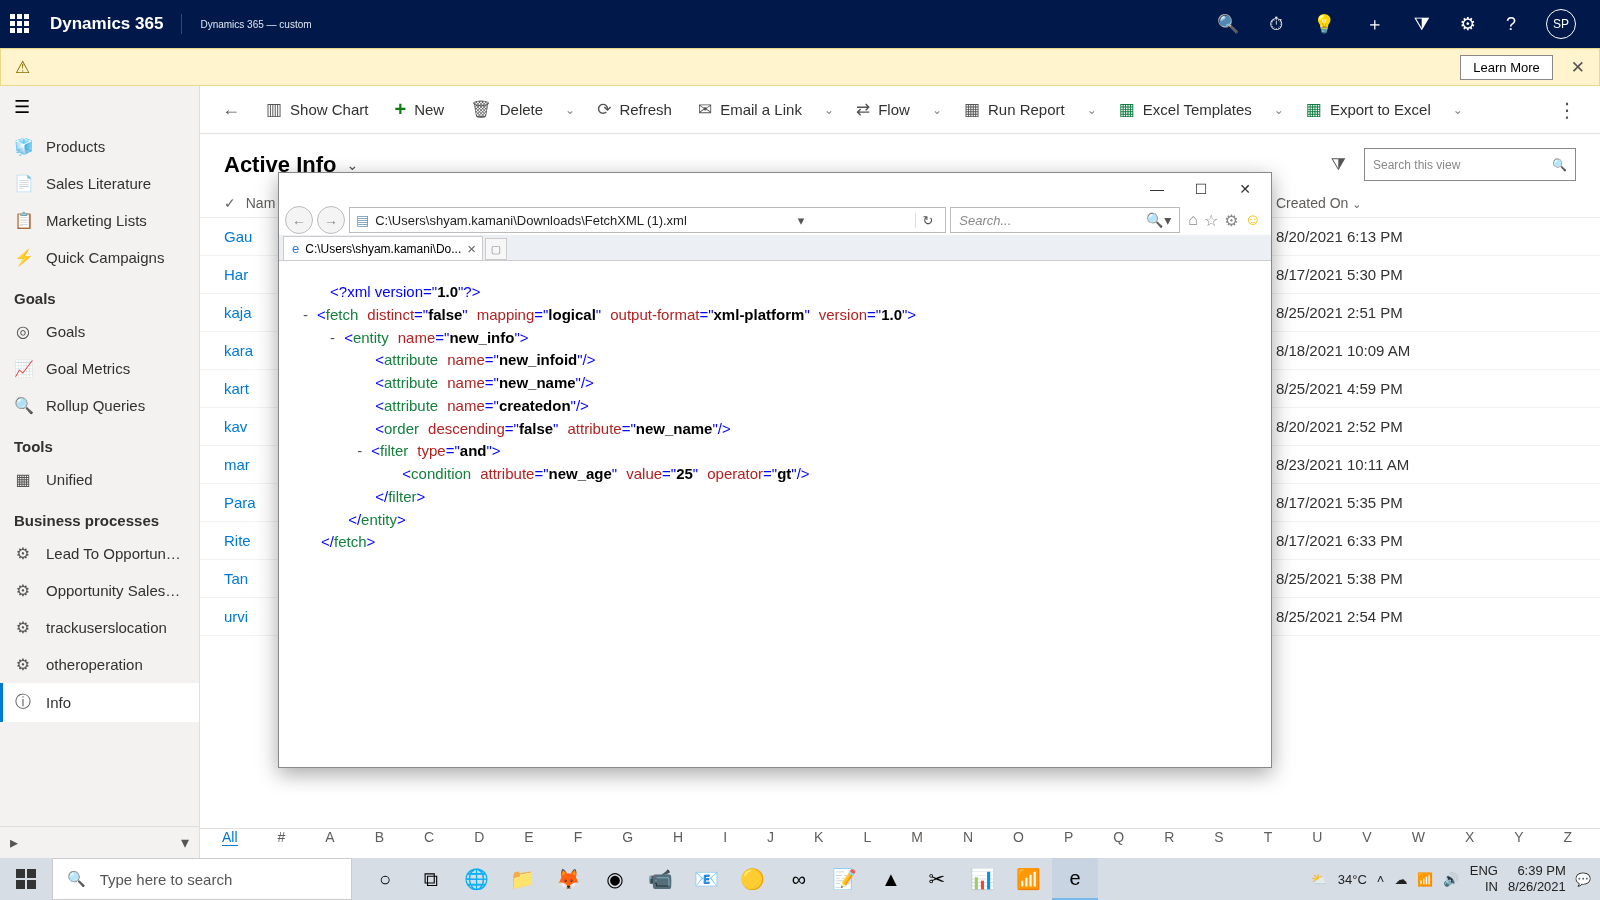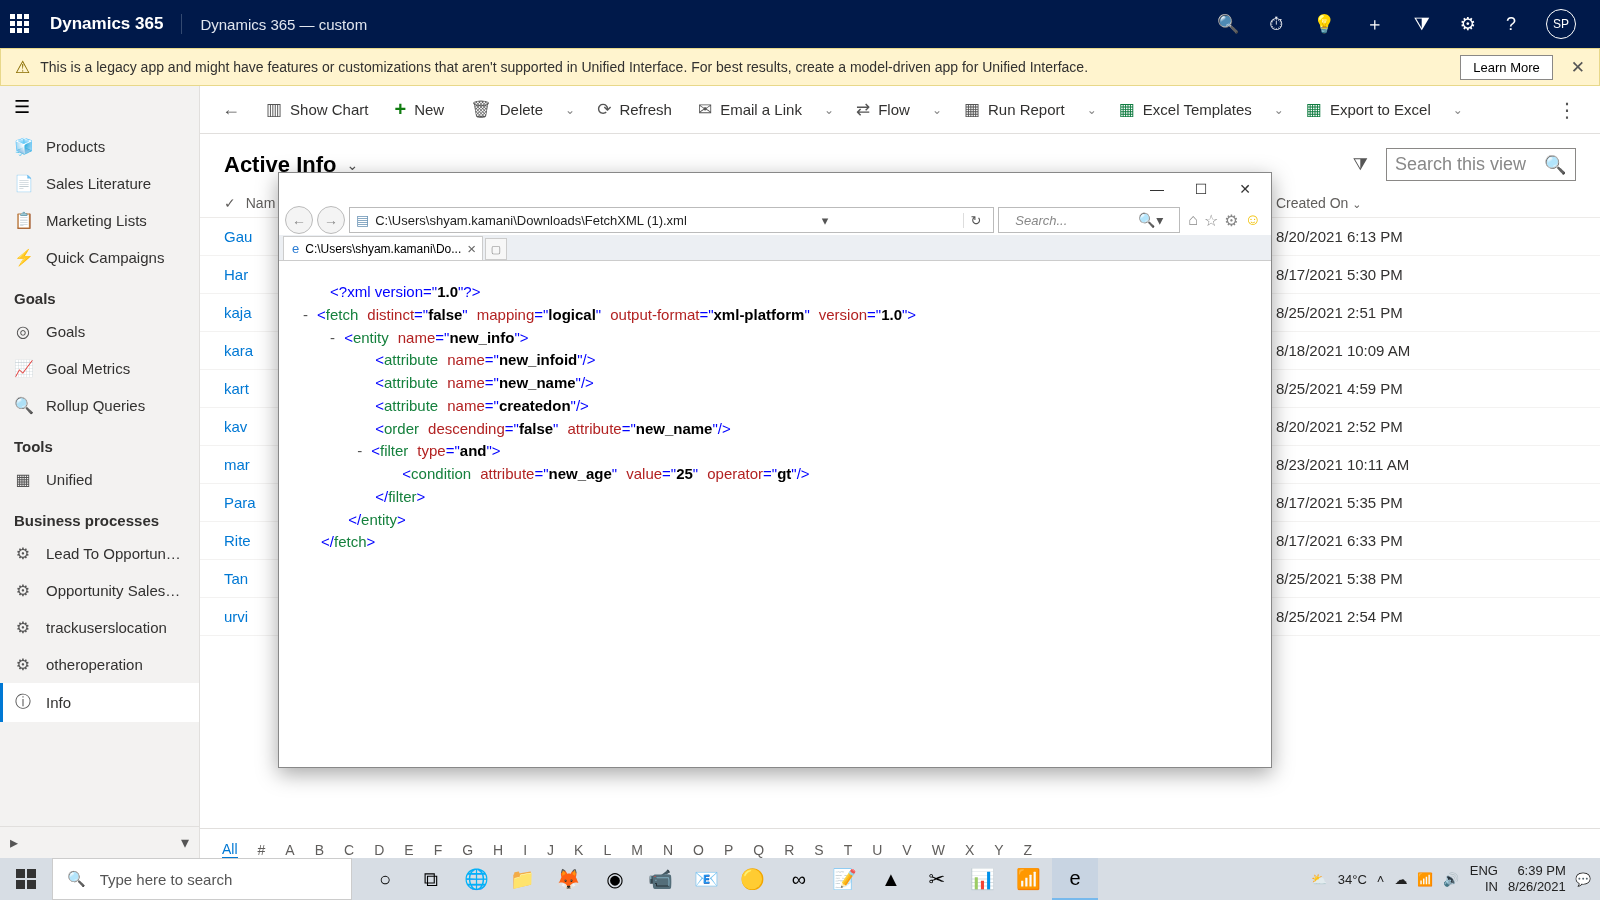--- a/index.html
+++ b/index.html
@@ -1,21 +1,21 @@
 <!DOCTYPE html>
 <html><head>
 <meta charset="utf-8">
 <style>
 *{box-sizing:border-box;margin:0;padding:0;font-family:"Segoe UI",Arial,sans-serif}
 body{width:1600px;height:900px;overflow:hidden;background:#f3f2f1;position:relative}
 .topbar{height:48px;background:#00194a;display:flex;align-items:center;color:#fff;padding:0 10px}
 .waffle{width:20px;height:20px;display:grid;grid-template-columns:repeat(3,5px);grid-template-rows:repeat(3,5px);gap:2px;margin-right:20px}
 .waffle span{background:#fff}
 .topbar .brand{font-size:17px;font-weight:600;padding-right:18px;border-right:1px solid #334970}
-.topbar .subtitle{font-size:15px;padding-left:18px;color:#e1e6ef}
+.topbar .subtitle{font-size:10px;padding-left:18px;color:#e1e6ef}
 .topbar .tools{margin-left:auto;display:flex;align-items:center;gap:30px;padding-right:14px}
 .topbar .tools .ticon{font-size:18px;cursor:pointer}
 .avatar{width:30px;height:30px;border:1.5px solid #fff;border-radius:50%;display:flex;align-items:center;justify-content:center;font-size:12px}
 .warnbar{height:38px;background:#fff4ce;border:1px solid #e8d88a;display:flex;align-items:center;padding:0 14px;font-size:14px;color:#323130}
 .warnbar .wicon{color:#8a6d00;margin-right:10px;font-size:17px}
 .warnbar .learn{margin-left:auto;background:#fff;border:1px solid #8a8886;padding:4px 12px;font-size:13px;cursor:pointer}
 .warnbar .close{margin-left:18px;font-size:17px;cursor:pointer;color:#555}
 .mainarea{display:flex;height:calc(900px - 48px - 38px - 42px)}
 .sidebar{width:200px;background:#f3f2f1;border-right:1px solid #e1dfdd;overflow:hidden;display:flex;flex-direction:column;position:relative}
 .sidebar .hamb{padding:10px 14px;font-size:18px;cursor:pointer}
@@ -31,50 +31,50 @@
 .cmdbar .cicn{font-size:17px;color:#555}
 .cmdbar .cicn.green{color:#107c10;font-weight:700;font-size:20px}
 .cmdbar .cicn.xls{color:#107c41}
 .cmdbar .sep{padding:6px 8px;color:#888;font-size:12px;cursor:pointer}
 .cmdbar .more{margin-left:auto;padding:6px 12px;cursor:pointer;font-size:20px;color:#555;letter-spacing:1px}
 .viewhdr{display:flex;align-items:center;padding:14px 24px 8px}
 .viewhdr .vtitle{font-size:22px;font-weight:600}
 .viewhdr .vchev{margin-left:10px;font-size:14px;color:#555}
 .viewhdr .right{margin-left:auto;display:flex;align-items:center;gap:12px}
 .viewhdr .filter-icn{font-size:17px;color:#555;cursor:pointer;padding:6px}
-.searchbox{border:1px solid #8a8886;width:190px;height:33px;display:flex;align-items:center;padding:7px 8px;font-size:18px;color:#888;background:#fff}
+.searchbox{border:1px solid #8a8886;width:212px;height:33px;display:flex;align-items:center;padding:7px 8px;font-size:12px;color:#888;background:#fff}
 .searchbox .sicn{margin-left:auto;color:#323130}
 .gridhdr{display:flex;align-items:center;padding:6px 24px;font-size:14px;color:#605e5c;border-bottom:1px solid #edebe9}
 .gridhdr .chk{margin-right:10px}
 .gridhdr .col1{flex:1}
 .gridhdr .col2{width:300px}
 .datarows{flex:1;overflow:hidden}
 .row{display:flex;padding:10px 24px;font-size:15px;border-bottom:1px solid #f3f2f1}
 .row .name{flex:1;color:#0078d4;cursor:pointer}
 .row .date{width:300px;color:#323130}
-.alphabar{height:30px;border-top:1px solid #e1dfdd;display:flex;align-items:flex-end;padding:0 22px;gap:20px;font-size:14px;color:#605e5c;background:#fff}
+.alphabar{height:30px;border-top:1px solid #e1dfdd;display:flex;align-items:flex-start;padding:0 22px;gap:40px;font-size:14px;color:#605e5c;background:#fff}
 .alphabar .all{color:#0078d4;border-bottom:1px solid #0078d4;cursor:pointer}
 .alphabar span{cursor:pointer}
 .taskbar{position:absolute;bottom:0;left:0;right:0;height:42px;background:#d7dde4;display:flex;align-items:center}
 .taskbar .start{width:52px;height:100%;display:flex;align-items:center;justify-content:center}
 .taskbar .start svg{width:20px;height:20px}
 .taskbar .search{width:300px;height:100%;background:#fff;display:flex;align-items:center;padding:0 14px;font-size:15px;color:#555;gap:14px;border:1px solid #ccc}
 .taskbar .apps{display:flex;align-items:center;height:100%;margin-left:10px}
 .taskbar .app{width:46px;height:100%;display:flex;align-items:center;justify-content:center;font-size:20px}
 .taskbar .tray{margin-left:auto;display:flex;align-items:center;height:100%;padding:0 8px;font-size:13px;color:#222;gap:10px}
 .taskbar .tray .timeblock{text-align:right;line-height:1.2;font-size:13px}
 .iewin{position:absolute;top:172px;left:278px;width:994px;height:596px;background:#fff;border:1px solid #888;box-shadow:0 6px 20px rgba(0,0,0,.35)}
 .iewin .titlebar{height:32px;display:flex;align-items:center;justify-content:flex-end;padding:0 4px}
 .iewin .titlebar .wbtn{width:44px;height:32px;display:flex;align-items:center;justify-content:center;font-size:14px;cursor:pointer;color:#333}
 .iewin .navrow{height:30px;display:flex;align-items:center;padding:0 6px;gap:4px}
 .iewin .navbtn{width:28px;height:28px;border:1px solid #bbb;border-radius:50%;display:flex;align-items:center;justify-content:center;font-size:14px;color:#888;background:#f4f4f4}
 .iewin .addr{flex:1;height:26px;border:1px solid #bbb;display:flex;align-items:center;padding:0 6px;font-size:13px;color:#222;background:#fff}
 .iewin .addr .pgicn{margin-right:6px;color:#6a93b5;font-size:14px}
 .iewin .addr .ref{margin-left:auto;padding:0 6px;color:#555;font-size:13px;border-left:1px solid #ddd}
-.iewin .srch{width:182px;height:26px;border:1px solid #bbb;display:flex;align-items:center;padding:0 16px;font-size:13px;color:#888;font-style:italic}
+.iewin .srch{width:230px;height:26px;border:1px solid #bbb;display:flex;align-items:center;padding:0 8px;font-size:13px;color:#888;font-style:italic}
 .iewin .srch .sicn{margin-left:auto;color:#555;font-style:normal;font-size:14px}
 .iewin .toolicons{display:flex;gap:6px;padding:0 4px;font-size:16px;color:#888}
 .iewin .tabrow{height:26px;display:flex;align-items:flex-end;background:#eceff3;border-bottom:1px solid #ccc;padding-left:4px}
 .iewin .tab{height:24px;background:#fff;border:1px solid #ccc;border-bottom:none;display:flex;align-items:center;padding:0 8px;font-size:12px;gap:6px;max-width:200px}
 .iewin .tab .ticn{color:#2b7cd3;font-size:13px}
 .iewin .tab .tx{font-size:15px;color:#666;cursor:pointer}
 .iewin .newtab{width:22px;height:22px;border:1px solid #ccc;margin-left:2px;display:flex;align-items:center;justify-content:center;font-size:11px;color:#888;background:#f7f7f7}
 .iewin .xmlbody{padding:20px 24px;font-family:Consolas,monospace;font-size:15px;line-height:1.45;color:#222;white-space:pre}
 .xml-c{color:#0000ff}.xml-t{color:#15803d}.xml-a{color:#b22222}.xml-v{color:#000;font-weight:700}.xml-p{color:#555}
 </style>
@@ -102,21 +102,20 @@
     <span class="ticon">＋</span>
     <span class="ticon">⧩</span>
     <span class="ticon">⚙</span>
     <span class="ticon">?</span>
     <div class="avatar">SP</div>
   </div>
 </div>
 
 <div class="warnbar">
   <span class="wicon">⚠</span>
-  <span>This is a legacy app and might have features or customizations that aren't supported in Unified Interface. For best results, create a model-driven app for Unified Interface.</span>
   <button class="learn">Learn More</button>
   <span class="close">✕</span>
 </div>
 
 <div class="mainarea">
   <div class="sidebar">
     <div class="hamb">☰</div>
     <div id="sb-top">
         <div class="item">
           <span class="icn">🧊</span>

